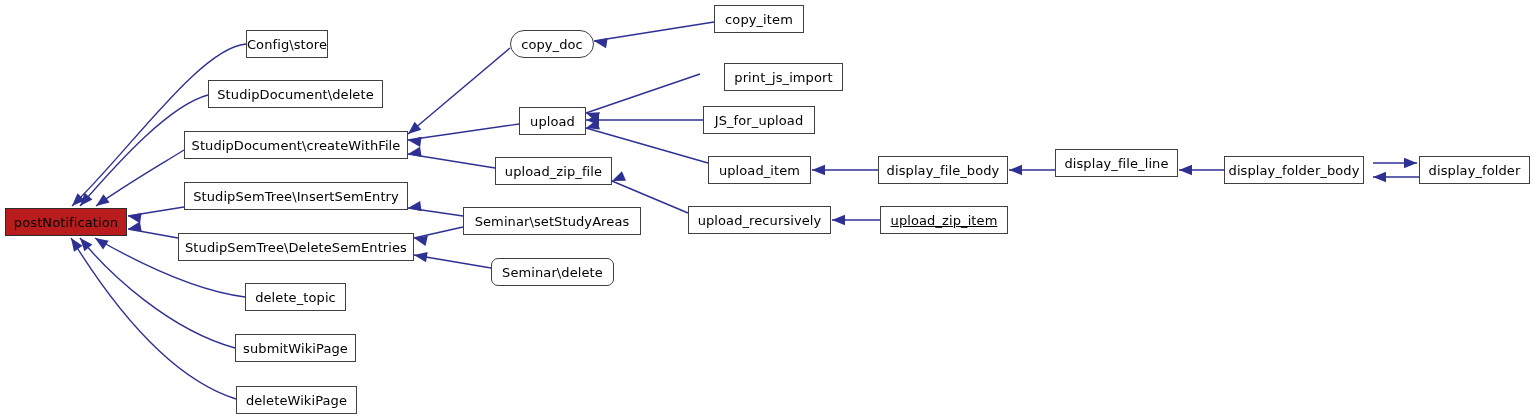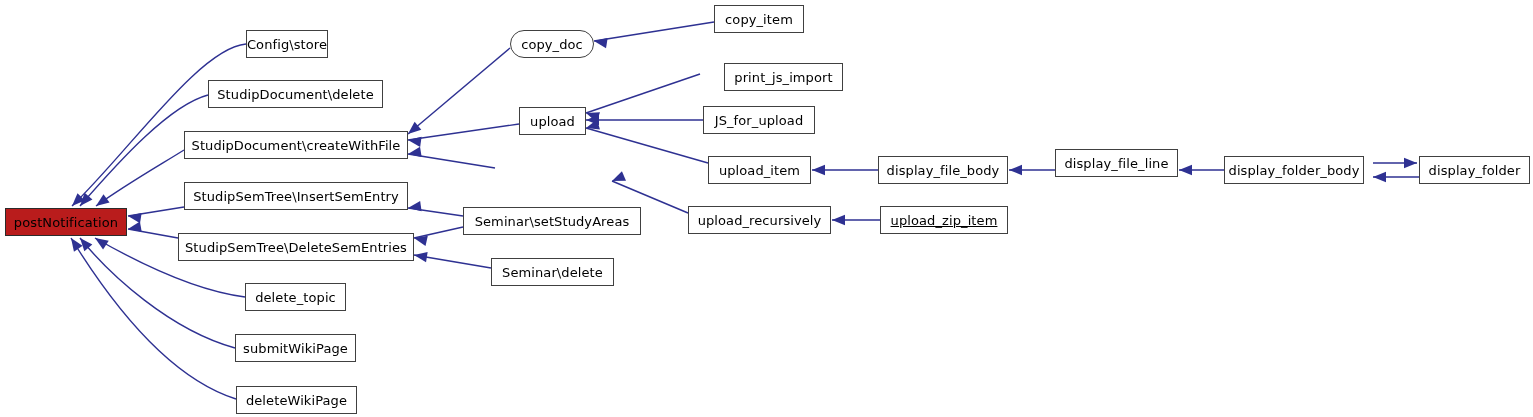--- a/index.html
+++ b/index.html
@@ -189,24 +189,27 @@
       </div>
       <div class="node" style="left: 236px; top: 386px; width: 121px; height: 28px;">
         <span class="node-label">deleteWikiPage</span>
       </div>
       <div class="node" style="left: 510px; top: 30px; width: 84px; height: 28px; border-radius: 14px;">
         <span class="node-label">copy_doc</span>
       </div>
       <div class="node" style="left: 519px; top: 107px; width: 67px; height: 28px;">
         <span class="node-label">upload</span>
       </div>
+      <div class="node" style="left: 495px; top: 157px; width: 117px; height: 28px;">
+        <span class="node-label">upload_zip_file</span>
+      </div>
       <div class="node" style="left: 463px; top: 207px; width: 178px; height: 28px;">
         <span class="node-label">Seminar\setStudyAreas</span>
       </div>
-      <div class="node" style="left: 491px; top: 258px; width: 123px; height: 28px;">
+      <div class="node" style="left: 491px; top: 258px; width: 123px; height: 28px; border-radius: 7px;">
         <span class="node-label">Seminar\delete</span>
       </div>
       <div class="node" style="left: 714px; top: 5px; width: 90px; height: 28px;">
         <span class="node-label">copy_item</span>
       </div>
       <div class="node" style="left: 700px; top: 63px; width: 119px; height: 28px; margin-left: 24px;">
         <span class="node-label">print_js_import</span>
       </div>
       <div class="node" style="left: 703px; top: 106px; width: 112px; height: 28px;">
         <span class="node-label">JS_for_upload</span>

